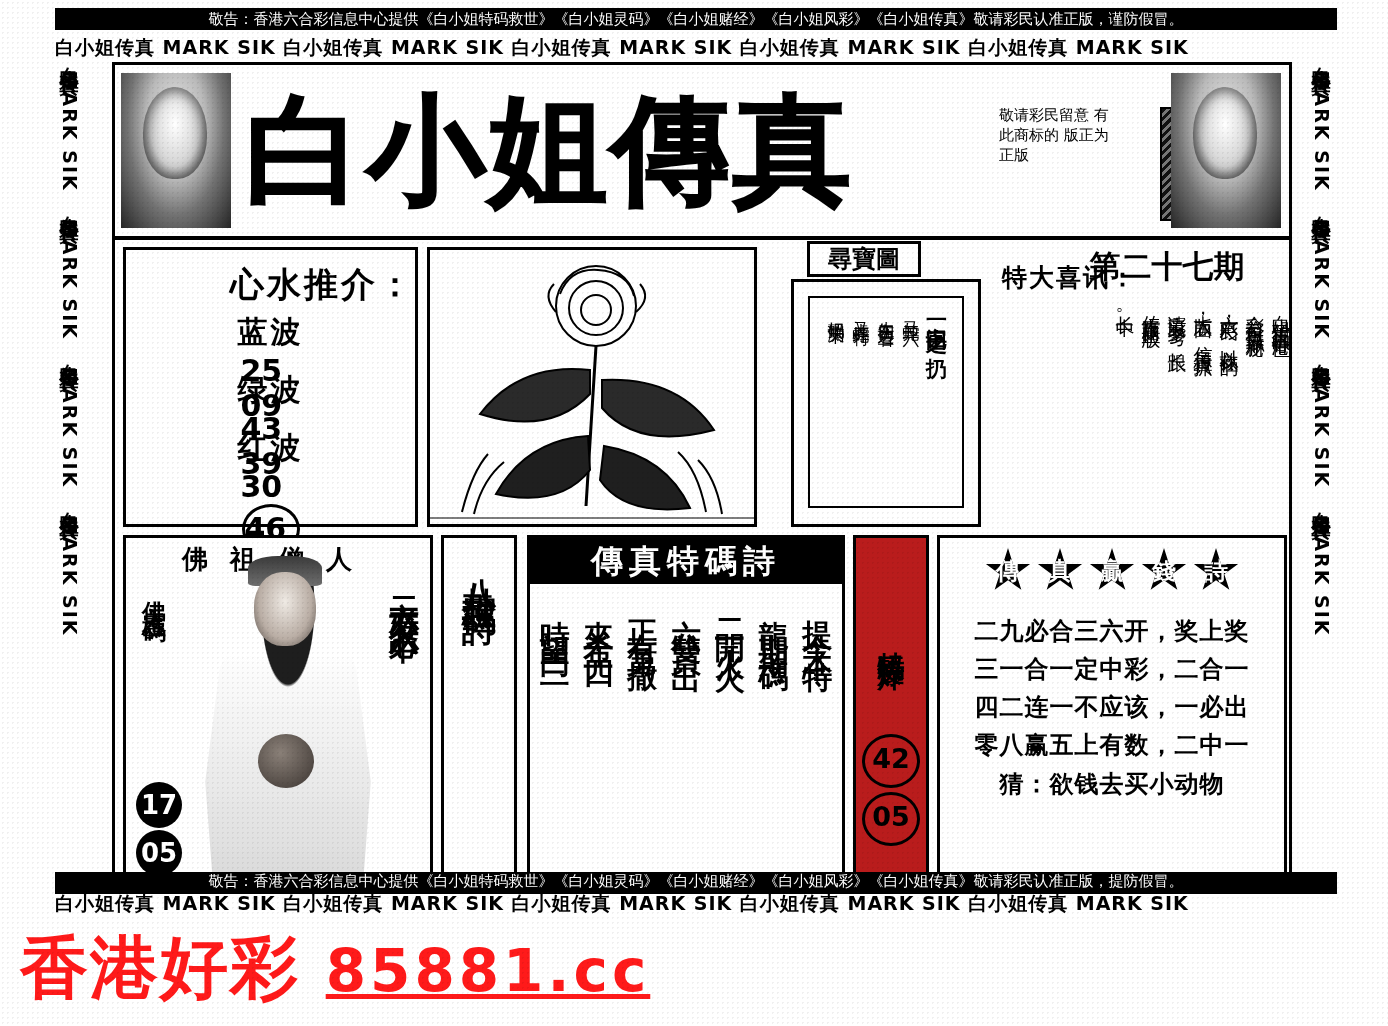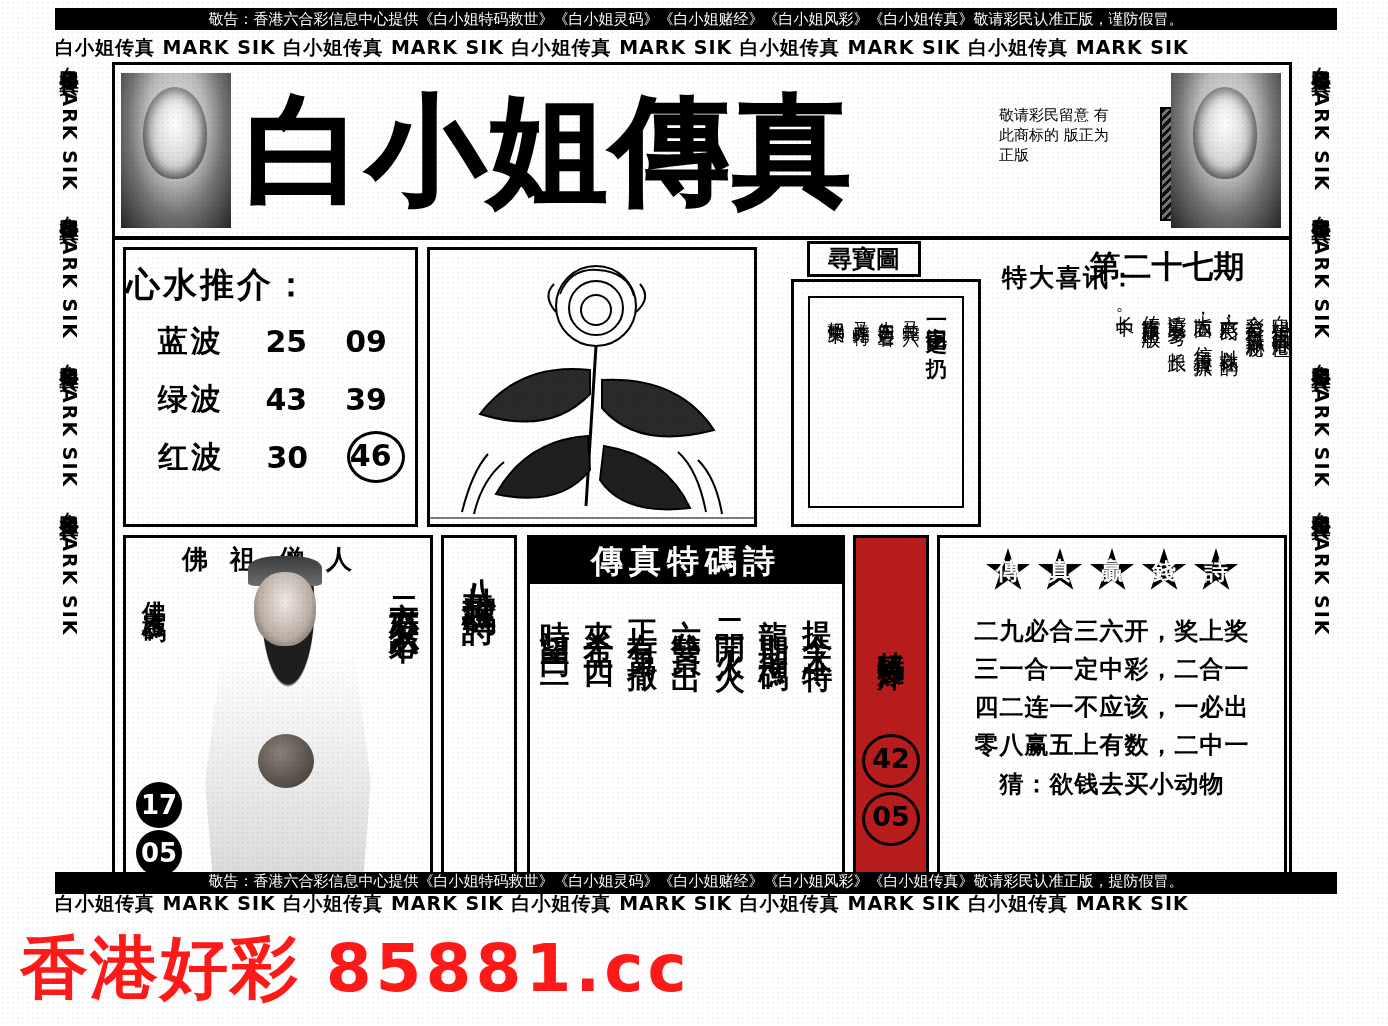--- a/index.html
+++ b/index.html
@@ -92,26 +92,26 @@
     position:absolute;left:930px;top:180px;width:244px;height:42px;
     text-align:center;font-size:31px;font-weight:bold;line-height:42px;
     font-family:"DejaVu Sans", sans-serif;color:#000;
   }
   
   .tips-box{
     position:absolute;left:8px;top:182px;width:295px;height:280px;
     border:3px solid #000;box-sizing:border-box;background:#fff;
   }
   .tips-title{
-    margin:12px 0 4px 0;text-align:left;font-size:34px;font-weight:bold;
+    margin:12px 0 4px 0;text-align:right;font-size:34px;font-weight:bold;
     font-family:"DejaVu Sans", sans-serif;letter-spacing:3px;
   }
   .tip-row{
     display:flex;align-items:center;justify-content:space-around;
-    height:58px;font-family:"DejaVu Sans", sans-serif;
+    height:58px;font-family:"DejaVu Sans", sans-serif;flex-direction:column;
   }
   .tip-label{font-size:30px;font-weight:bold;letter-spacing:3px;width:110px;text-align:center;}
   .tip-num{font-size:30px;font-weight:bold;width:60px;text-align:left;}
   .tip-num.circled{
     border:3px solid #000;border-radius:50%;width:52px;height:46px;line-height:44px;
   }
   
   .flower-box{
     position:absolute;left:312px;top:182px;width:330px;height:280px;
     border:3px solid #000;box-sizing:border-box;background:#fff;overflow:hidden;
@@ -261,21 +261,21 @@
     letter-spacing:1px;
   }
   
   .watermark{
     position:absolute;left:20px;top:925px;width:880px;height:86px;
     color:#ff1a1a;font-family:"DejaVu Sans", sans-serif;
     font-size:68px;font-weight:bold;line-height:86px;white-space:nowrap;
     text-shadow:2px 2px 0 #fff, -2px -2px 0 #fff;
     letter-spacing:2px;
   }
-  .wm-num{font-size:66px;letter-spacing:4px;}
+  .wm-num{font-size:58px;letter-spacing:4px;text-decoration:underline;}
   
   .noise{position:absolute;inset:0;pointer-events:none;opacity:.06;
     background-image:radial-gradient(#000 1px, transparent 1px);
     background-size:5px 5px;}
 </style>
 </head>
 <body>
 
 <div class="page">
 

